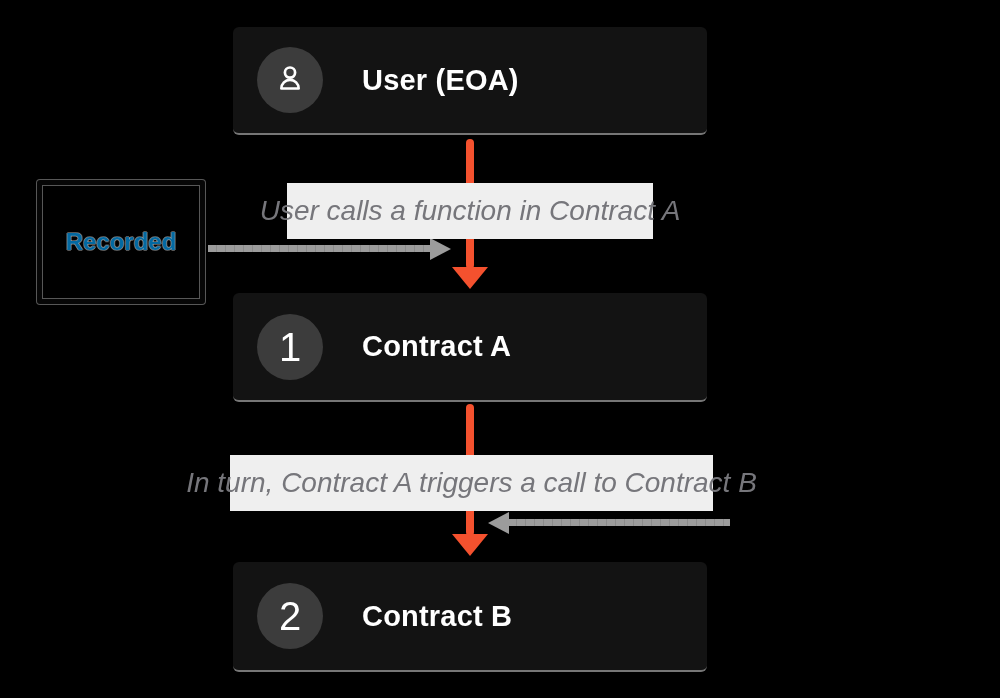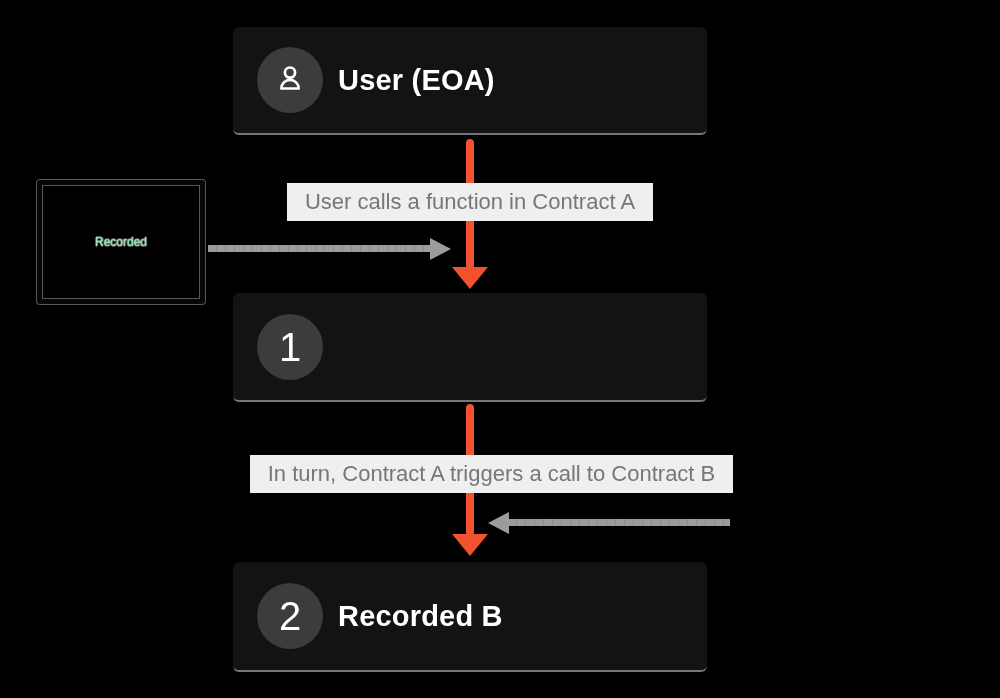--- a/index.html
+++ b/index.html
@@ -15,21 +15,21 @@
   *{margin:0;padding:0;box-sizing:border-box;}
   body{background:#000;font-family:"Liberation Sans", sans-serif;}
   .stage{position:relative;width:1000px;height:698px;background:#000;overflow:hidden;}
 
   
   .node{
     position:absolute;left:233px;width:474px;
     background:var(--node-bg);
     border-radius:6px;
     border-bottom:2px solid rgba(255,255,255,0.42);
-    display:flex;align-items:center;gap:15px;
+    display:flex;align-items:center;gap:39px;
     padding-left:24px;
     z-index:3;
   }
   .node-user{top:27px;height:108px;}
   .node-a{top:293px;height:109px;}
   .node-b{top:562px;height:110px;}
   .badge{
     width:66px;height:66px;border-radius:50%;
     background:var(--badge-bg);
     display:flex;align-items:center;justify-content:center;
@@ -45,27 +45,27 @@
   .ohead{
     position:absolute;width:0;height:0;left:452px;z-index:1;
     border-left:18px solid transparent;border-right:18px solid transparent;
     border-top:22px solid var(--orange);
   }
   .ohead-1{top:267px;}
   .ohead-2{top:534px;}
 
   
   .edge-label{
-    position:absolute;height:38px;background:var(--label-bg);
-    color:var(--label-text);font-size:22px;
+    position:absolute;height:56px;background:var(--label-bg);
+    color:var(--label-text);font-size:28px;
     display:flex;align-items:center;justify-content:center;
-    white-space:nowrap;z-index:2;
+    white-space:nowrap;z-index:2;font-style:italic;
   }
   .edge-label-1{left:287px;top:183px;width:366px;}
-  .edge-label-2{left:230px;top:455px;width:483px;margin-left:20px;}
+  .edge-label-2{left:230px;top:455px;width:483px;}
 
   
   .gshaft{
     position:absolute;height:7px;z-index:1;
     background:repeating-linear-gradient(90deg,#9C9C9C 0 8px,#8B8B8B 8px 9px);
   }
   .gshaft-left{left:208px;top:245px;width:224px;}
   .gshaft-right{left:508px;top:519px;width:222px;}
   .ghead{position:absolute;width:0;height:0;z-index:1;}
   .ghead-right{
@@ -83,21 +83,21 @@
   .note{
     position:absolute;background:#000;
     border:5px solid #060606;border-radius:3px;
     box-shadow:0 0 0 1px var(--fringe), inset 0 0 0 1px var(--fringe);
     display:flex;align-items:center;justify-content:center;
     text-align:center;z-index:2;
   }
   .note-left{left:37px;top:180px;width:168px;height:124px;}
   .note-right{left:730px;top:437px;width:233px;height:156px;}
   .note-text{
-    font-size:12px;font-weight:normal;line-height:1.55;color:#86efac;
+    font-size:24px;font-weight:bold;line-height:1.55;color:#0369a1;
     text-shadow:1px 0 0 var(--fringe), -1px 0 0 var(--fringe),
                 0 1px 0 var(--fringe), 0 -1px 0 var(--fringe);
   }
   .note-text span{display:block;}
 </style>
 </head>
 <body>
 
 <div class="stage">
 
@@ -129,25 +129,26 @@
   <div class="note note-left">
     <div class="note-text">
       <span>Recorded</span>
     </div>
   </div>
 
   <div class="node node-a">
     <div class="badge">
       <span class="badge-num">1</span>
     </div>
+    <div class="node-label">Contract A</div>
   </div>
 
   <div class="edge-label edge-label-2">In turn, Contract A triggers a call to Contract B</div>
 
 
   <div class="node node-b">
     <div class="badge">
       <span class="badge-num">2</span>
     </div>
-    <div class="node-label">Recorded B</div>
+    <div class="node-label">Contract B</div>
   </div>
 
 </div>
 
 </body></html>

